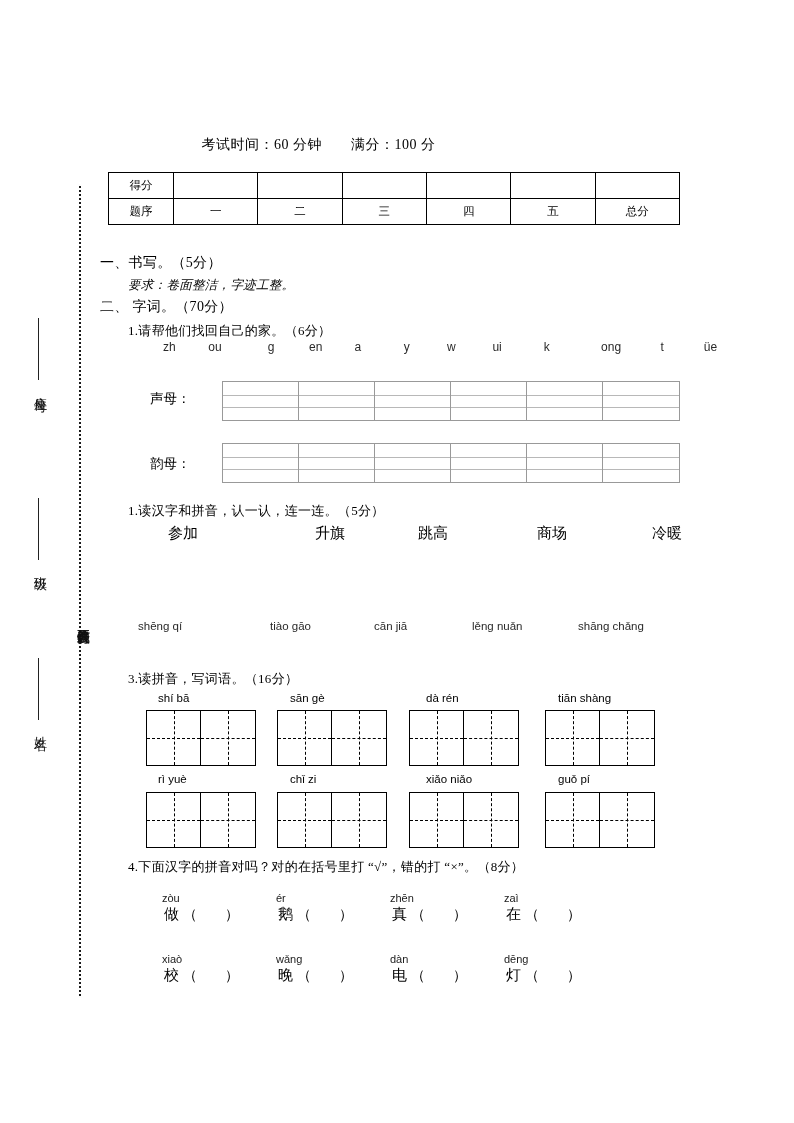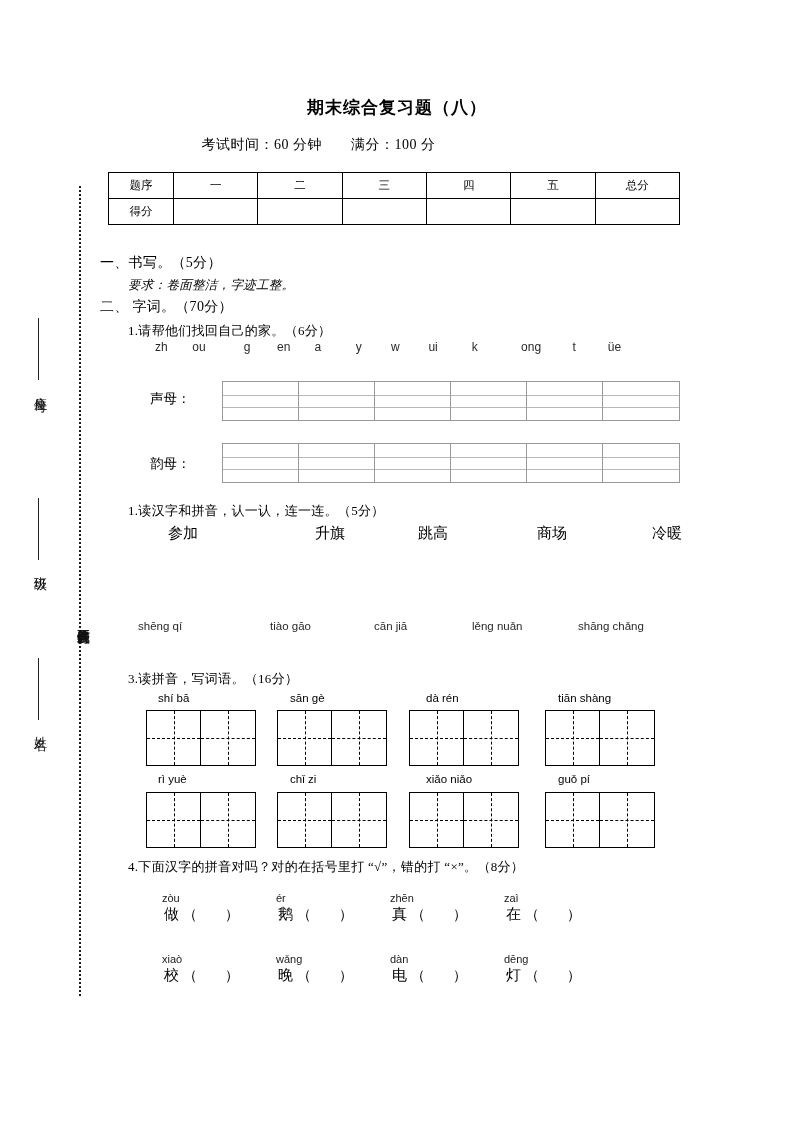--- a/index.html
+++ b/index.html
@@ -117,21 +117,21 @@
   }
 
   
   .pinyin-row {
     position: absolute;
     font-family: "Liberation Sans", "DejaVu Sans", sans-serif;
     font-size: 12px;
     white-space: nowrap;
     color: #2a2a2a;
   }
-  .pinyin-row span { display: inline-block; }
+  .pinyin-row span { display: inline-block; margin-left: 8px; }
 
   
   .siline-label {
     position: absolute;
     font-size: 13.5px;
   }
   .siline-grid {
     position: absolute;
     display: flex;
     border: 1px solid #999;
@@ -228,42 +228,41 @@
 
   <div class="side-rule" style="top:318px; height:62px;"></div>
   <div class="side-label" style="top:386px;">座位号</div>
 
   <div class="side-rule" style="top:498px; height:62px;"></div>
   <div class="side-label" style="top:566px;">班级</div>
 
   <div class="side-rule" style="top:658px; height:62px;"></div>
   <div class="side-label" style="top:726px;">姓名</div>
 
-  <div class="doc-title">期末综合复习题（八）</div>
   <div class="doc-sub">考试时间：60 分钟　　满分：100 分</div>
 
   <table class="score-table">
     <tbody>
         <tr>
+      <td class="head-cell">得分</td>
+      <td></td>
+      <td></td>
+      <td></td>
+      <td></td>
+      <td></td>
+      <td></td>
+    </tr>
+    <tr>
       <td class="head-cell">题序</td>
       <td>一</td>
       <td>二</td>
       <td>三</td>
       <td>四</td>
       <td>五</td>
       <td>总分</td>
-    </tr>
-    <tr>
-      <td class="head-cell">得分</td>
-      <td></td>
-      <td></td>
-      <td></td>
-      <td></td>
-      <td></td>
-      <td></td>
     </tr>
   </tbody>
     </table>
 
   <div class="qline" style="left:100px; top:254px;">一、书写。（5分）</div>
   <div class="qline handwrite" style="left:128px; top:277px;">要求：卷面整洁，字迹工整。</div>
 
   <div class="qline" style="left:100px; top:298px;">二、 字词。（70分）</div>
 
   <div class="qline small" style="left:128px; top:322px;">1.请帮他们找回自己的家。（6分）</div>

